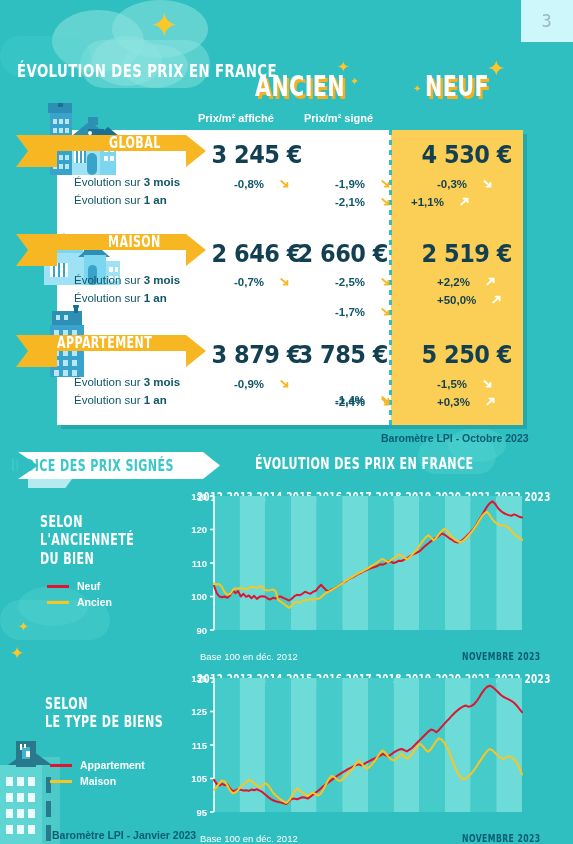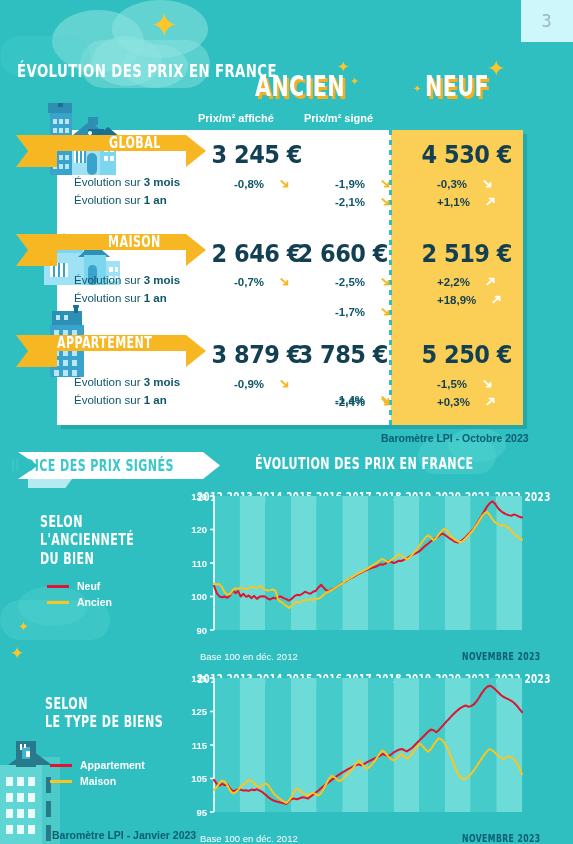--- a/index.html
+++ b/index.html
@@ -427,21 +427,21 @@
     <svg class="arrow" viewBox="0 0 16 16">
       <path d="M4 5 L11.5 11.5 M11.5 7.2 L11.5 11.8 L7 11.8" stroke="#f7b722" stroke-width="2.3" fill="none" stroke-linecap="round"></path>
       </svg>
   </div>
   <div class="pct onyellow" style="left:437px;top:177px;">
     <span>-0,3%</span>
     <svg class="arrow" viewBox="0 0 16 16">
       <path d="M4 5 L11.5 11.5 M11.5 7.2 L11.5 11.8 L7 11.8" stroke="#ffffff" stroke-width="2.3" fill="none" stroke-linecap="round"></path>
       </svg>
   </div>
-  <div class="pct onyellow" style="left:437px;top:195px;">
+  <div class="pct onyellow" style="left:411px;top:195px;">
     <span>+1,1%</span>
     <svg class="arrow" viewBox="0 0 16 16">
       <path d="M4 11.5 L11.5 5 M7 4.5 L11.8 4.5 L11.8 9" stroke="#ffffff" stroke-width="2.3" fill="none" stroke-linecap="round"></path>
       </svg>
   </div>
 
   <div class="ribbon" style="left:57px;top:234px;width:129px;">
     <div class="tail"></div>
     <div class="point"></div>
     <span class="rl cond">MAISON</span>
@@ -474,21 +474,21 @@
       <path d="M4 5 L11.5 11.5 M11.5 7.2 L11.5 11.8 L7 11.8" stroke="#f7b722" stroke-width="2.3" fill="none" stroke-linecap="round"></path>
       </svg>
   </div>
   <div class="pct onyellow" style="left:437px;top:275px;">
     <span>+2,2%</span>
     <svg class="arrow" viewBox="0 0 16 16">
       <path d="M4 11.5 L11.5 5 M7 4.5 L11.8 4.5 L11.8 9" stroke="#ffffff" stroke-width="2.3" fill="none" stroke-linecap="round"></path>
       </svg>
   </div>
   <div class="pct onyellow" style="left:437px;top:293px;">
-    <span>+18,9%</span>
+    <span>+50,0%</span>
     <svg class="arrow" viewBox="0 0 16 16">
       <path d="M4 11.5 L11.5 5 M7 4.5 L11.8 4.5 L11.8 9" stroke="#ffffff" stroke-width="2.3" fill="none" stroke-linecap="round"></path>
       </svg>
   </div>
 
   <div class="ribbon" style="left:57px;top:335px;width:129px;">
     <div class="tail"></div>
     <div class="point"></div>
     <span class="rl cond">APPARTEMENT</span>
   </div>

